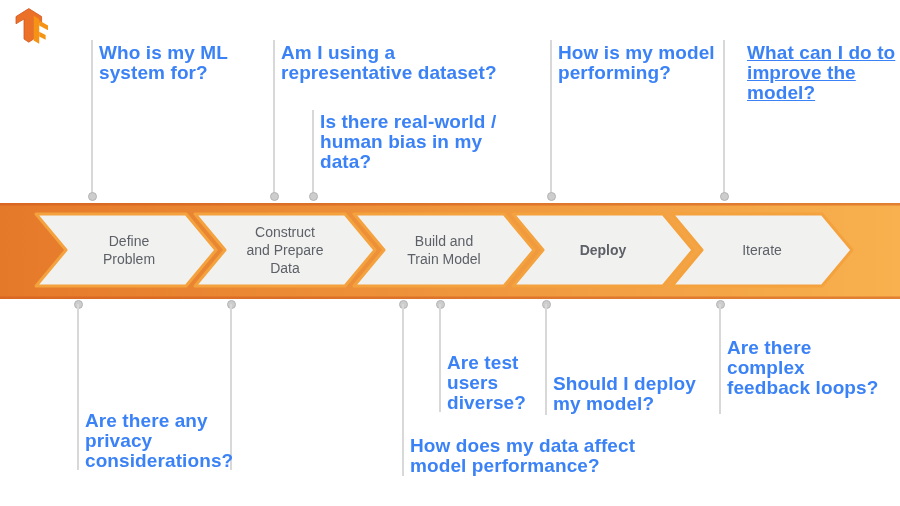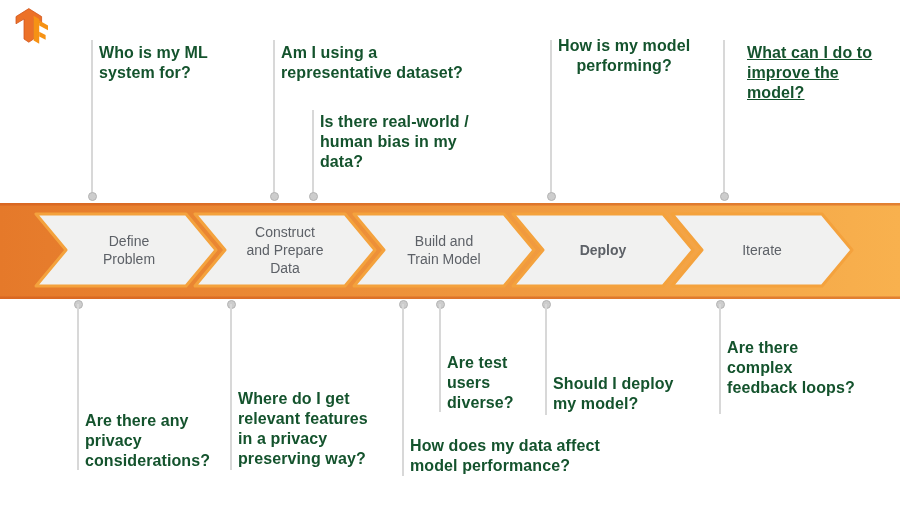--- a/index.html
+++ b/index.html
@@ -1,22 +1,22 @@
 <!DOCTYPE html>
 <html><head>
 <meta charset="utf-8">
 <style>
   html,body{margin:0;padding:0;background:#ffffff;}
   #canvas{
     position:relative;width:900px;height:506px;overflow:hidden;background:#ffffff;
     font-family:"Liberation Sans",sans-serif;
   }
   .q{
-    position:absolute;font-weight:bold;font-size:16px;line-height:20px;
-    color:#14532d;white-space:pre-line;letter-spacing:.1px;
+    position:absolute;font-weight:bold;font-size:19px;line-height:20px;
+    color:#3b82f6;white-space:pre-line;letter-spacing:.1px;
   }
   .vline{position:absolute;width:2px;background:#d8d8d8;}
   .dot{
     position:absolute;width:9px;height:9px;border-radius:50%;
     background:#cdcdcd;border:1px solid #b4b4b4;box-sizing:border-box;
   }
   .stage-label{
     position:absolute;width:150px;height:72px;top:214px;
     display:flex;align-items:center;justify-content:center;text-align:center;
     font-size:14px;line-height:18px;color:#5d6167;white-space:pre-line;
@@ -75,45 +75,41 @@
   <div class="vline" style="left:723px;top:40px;height:156px;"></div>
   <div class="dot" style="left:720px;top:192px;"></div>
 
   <div class="q" style="left:99px;top:43px;">Who is my ML
 system for?</div>
   <div class="q" style="left:281px;top:43px;">Am I using a
 representative dataset?</div>
   <div class="q" style="left:320px;top:112px;">Is there real-world /
 human bias in my
 data?</div>
-  <div class="q" style="left:558px;top:36px;text-align:center;">How is my model
+  <div class="q" style="left:558px;top:43px;">How is my model
 performing?</div>
   <div class="q" style="left:747px;top:43px;text-decoration:underline;">What can I do to
 improve the model?</div>
 
   <div class="dot" style="left:74px;top:300px;"></div>
   <div class="vline" style="left:77px;top:304px;height:166px;"></div>
   <div class="dot" style="left:227px;top:300px;"></div>
   <div class="vline" style="left:230px;top:304px;height:166px;"></div>
   <div class="dot" style="left:399px;top:300px;"></div>
   <div class="vline" style="left:402px;top:304px;height:172px;"></div>
   <div class="dot" style="left:436px;top:300px;"></div>
   <div class="vline" style="left:439px;top:304px;height:108px;"></div>
   <div class="dot" style="left:542px;top:300px;"></div>
   <div class="vline" style="left:545px;top:304px;height:111px;"></div>
   <div class="dot" style="left:716px;top:300px;"></div>
   <div class="vline" style="left:719px;top:304px;height:110px;"></div>
 
   <div class="q" style="left:85px;top:411px;">Are there any
 privacy
 considerations?</div>
-  <div class="q" style="left:238px;top:389px;">Where do I get
-relevant features
-in a privacy
-preserving way?</div>
   <div class="q" style="left:410px;top:436px;">How does my data affect
 model performance?</div>
   <div class="q" style="left:553px;top:374px;">Should I deploy
 my model?</div>
   <div class="q" style="left:447px;top:353px;">Are test
 users
 diverse?</div>
   <div class="q" style="left:727px;top:338px;">Are there
 complex
 feedback loops?</div>

